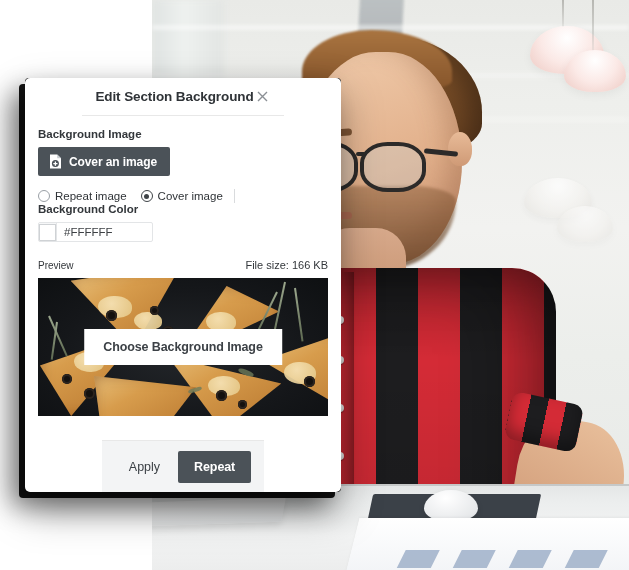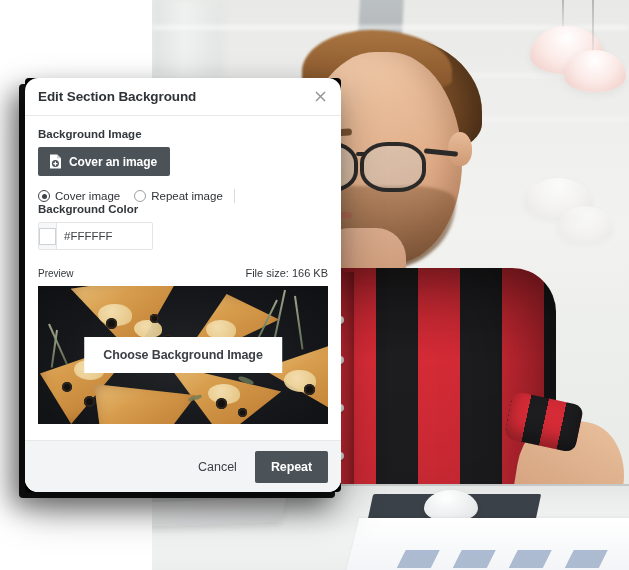--- a/index.html
+++ b/index.html
@@ -234,25 +234,26 @@
       0 18px 40px rgba(0,0,0,.35);
     background: #000;
     z-index: 5;
   }
 
   .dialog {
     position: absolute;
     left: 25px; top: 78px;
     width: 316px; height: 414px;
     background: #ffffff;
-    border-radius: 13px;
+    border-radius: 5px;
     z-index: 6;
     display: flex;
     flex-direction: column;
     overflow: hidden;
+    align-items: center;
   }
 
   .dialog-header {
     height: 38px;
     border-bottom: 1px solid #e8e8e8;
     display: flex;
     align-items: center;
     padding: 0 12px 0 13px;
     flex: 0 0 auto;
   }
@@ -345,21 +346,21 @@
   }
 
   .section-gap { }
 
   .color-input-wrap {
     display: flex;
     align-items: stretch;
     border: 1px solid #e3e5e7;
     border-radius: 2px;
     width: 115px;
-    height: 28px;
+    height: 20px;
     overflow: hidden;
     background: #fff;
   }
   .color-swatch-cell {
     width: 33px;
     background: #f6f7f8;
     border-right: 1px solid #e3e5e7;
     display: flex; align-items: center; justify-content: center;
     cursor: pointer;
   }
@@ -561,26 +562,26 @@
             <path d="M8.2 0.6 V4.3 H12 Z" fill="#c9ced2"></path>
             <circle cx="6.4" cy="9.6" r="3.5" fill="#4b5258"></circle>
             <path d="M6.4 7.5 v4.2 M4.3 9.6 h4.2" stroke="#ffffff" stroke-width="1.3"></path>
           </svg>
         </span>
         <span>Cover an image</span>
       </button>
 
       <div class="option-row">
         <label class="radio-item">
+          <span class="radio"></span>
+          <span>Repeat image</span>
+        </label>
+        <label class="radio-item">
           <span class="radio checked"></span>
           <span>Cover image</span>
-        </label>
-        <label class="radio-item">
-          <span class="radio"></span>
-          <span>Repeat image</span>
         </label>
         <span class="divider-v"></span>
       </div>
 
       <div class="section-gap">
         <div class="field-label">Background Color</div>
         <div class="color-input-wrap">
           <div class="color-swatch-cell">
             <div class="color-swatch"></div>
           </div>
@@ -628,18 +629,18 @@
           <div class="rosemary" style="left:10px; top:38px; height:44px; transform:rotate(-24deg);"></div>
           <div class="rosemary" style="left:18px; top:44px; height:38px; transform:rotate(8deg);"></div>
         </div>
 
         <button class="remove-btn">Choose Background Image</button>
       </div>
 
     </div>
 
     <div class="dialog-footer">
-      <button class="btn-cancel">Cancel</button>
+      <button class="btn-cancel">Apply</button>
       <button class="btn-apply">Repeat</button>
     </div>
 
   </div>
 </div>
 
 </body></html>

